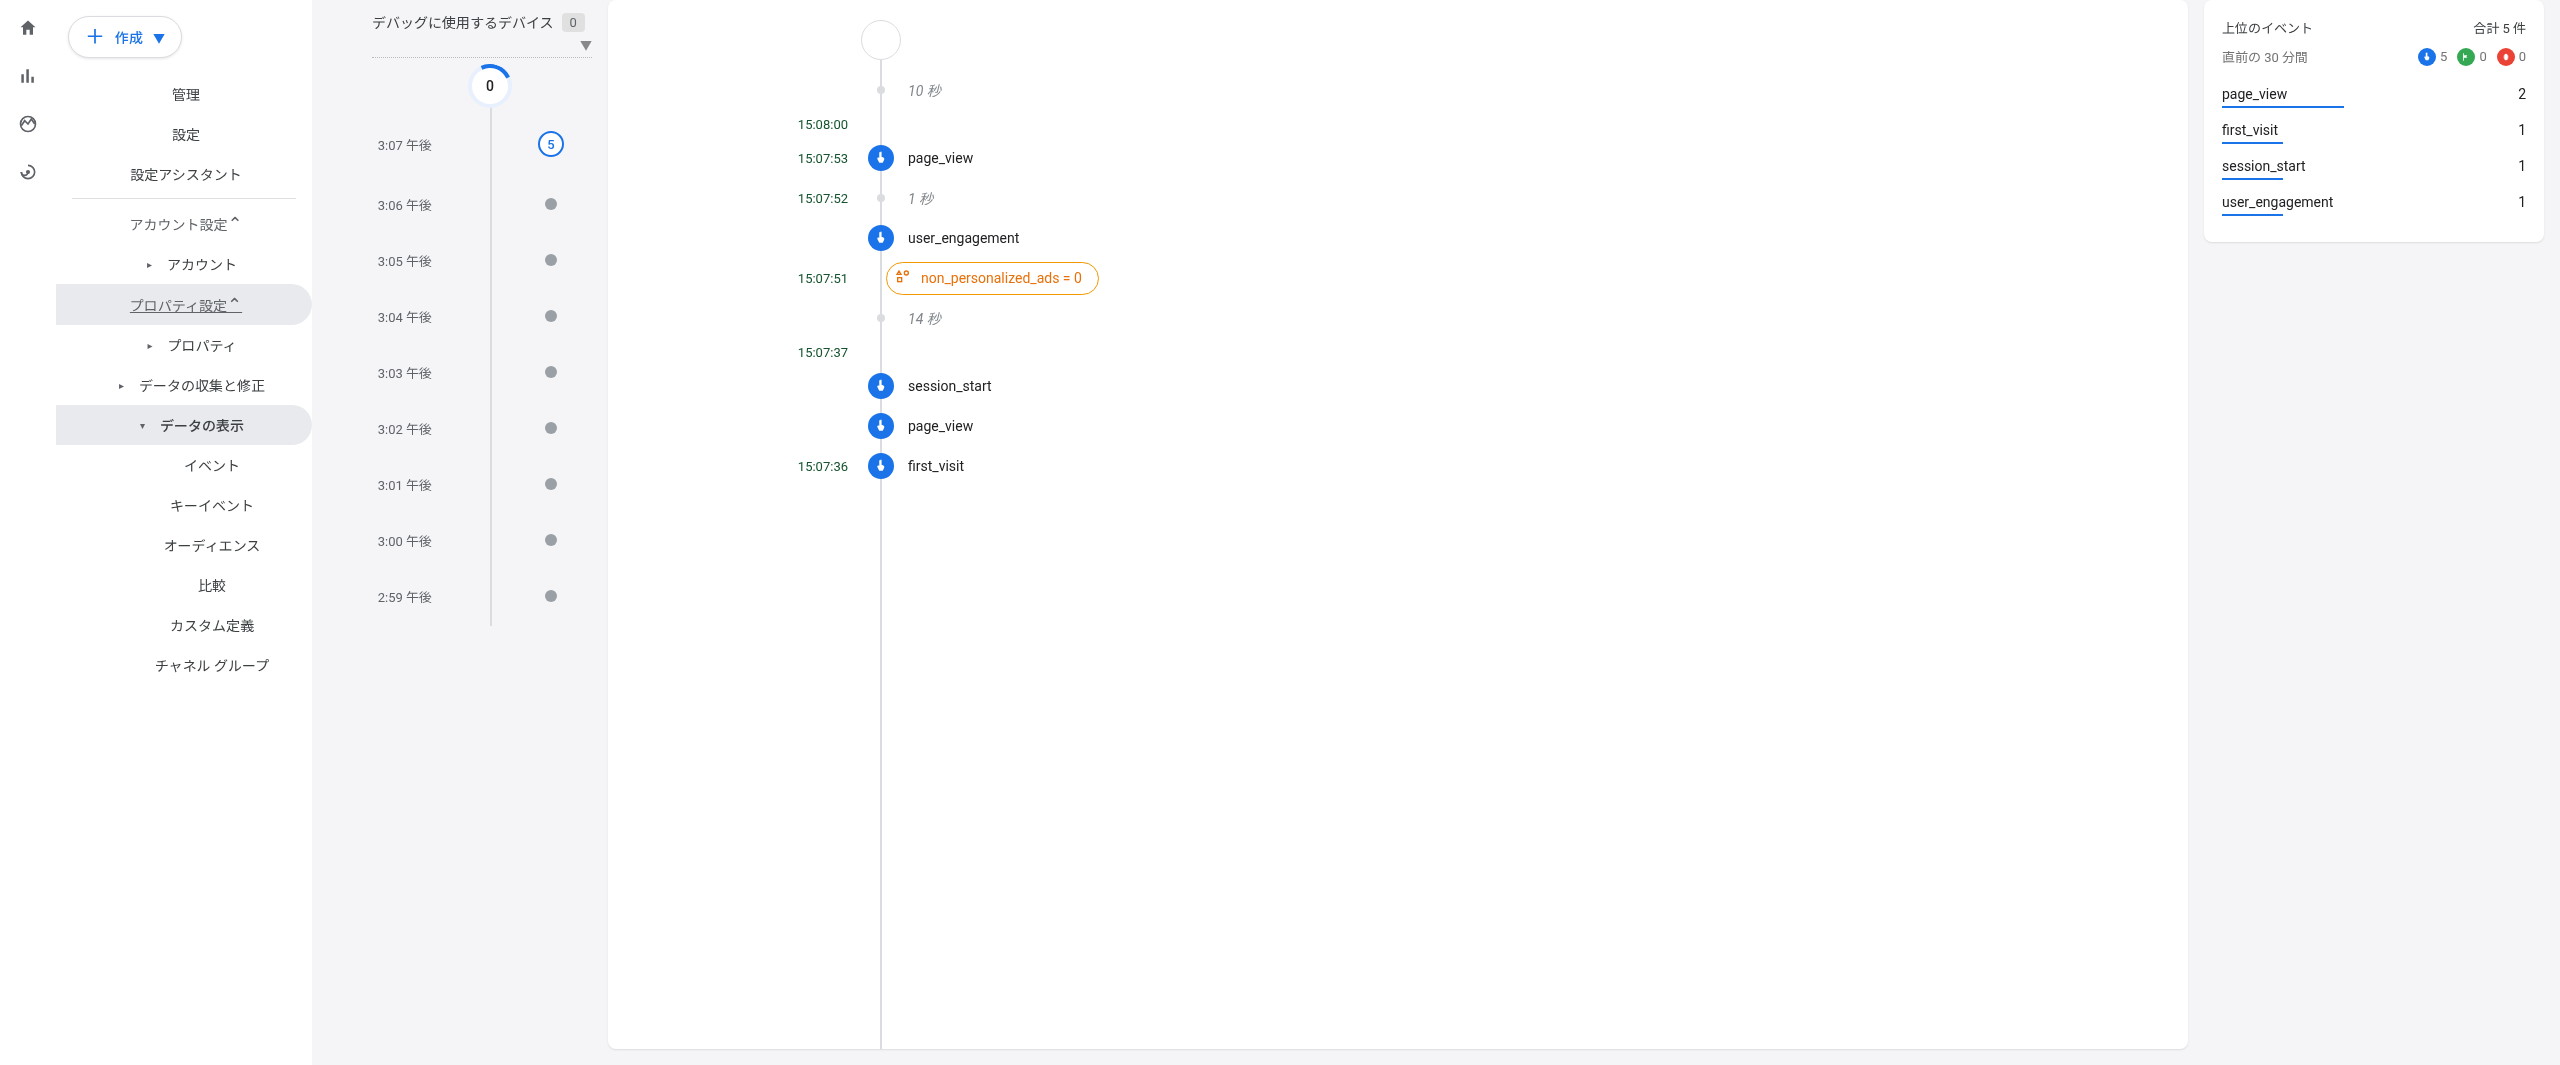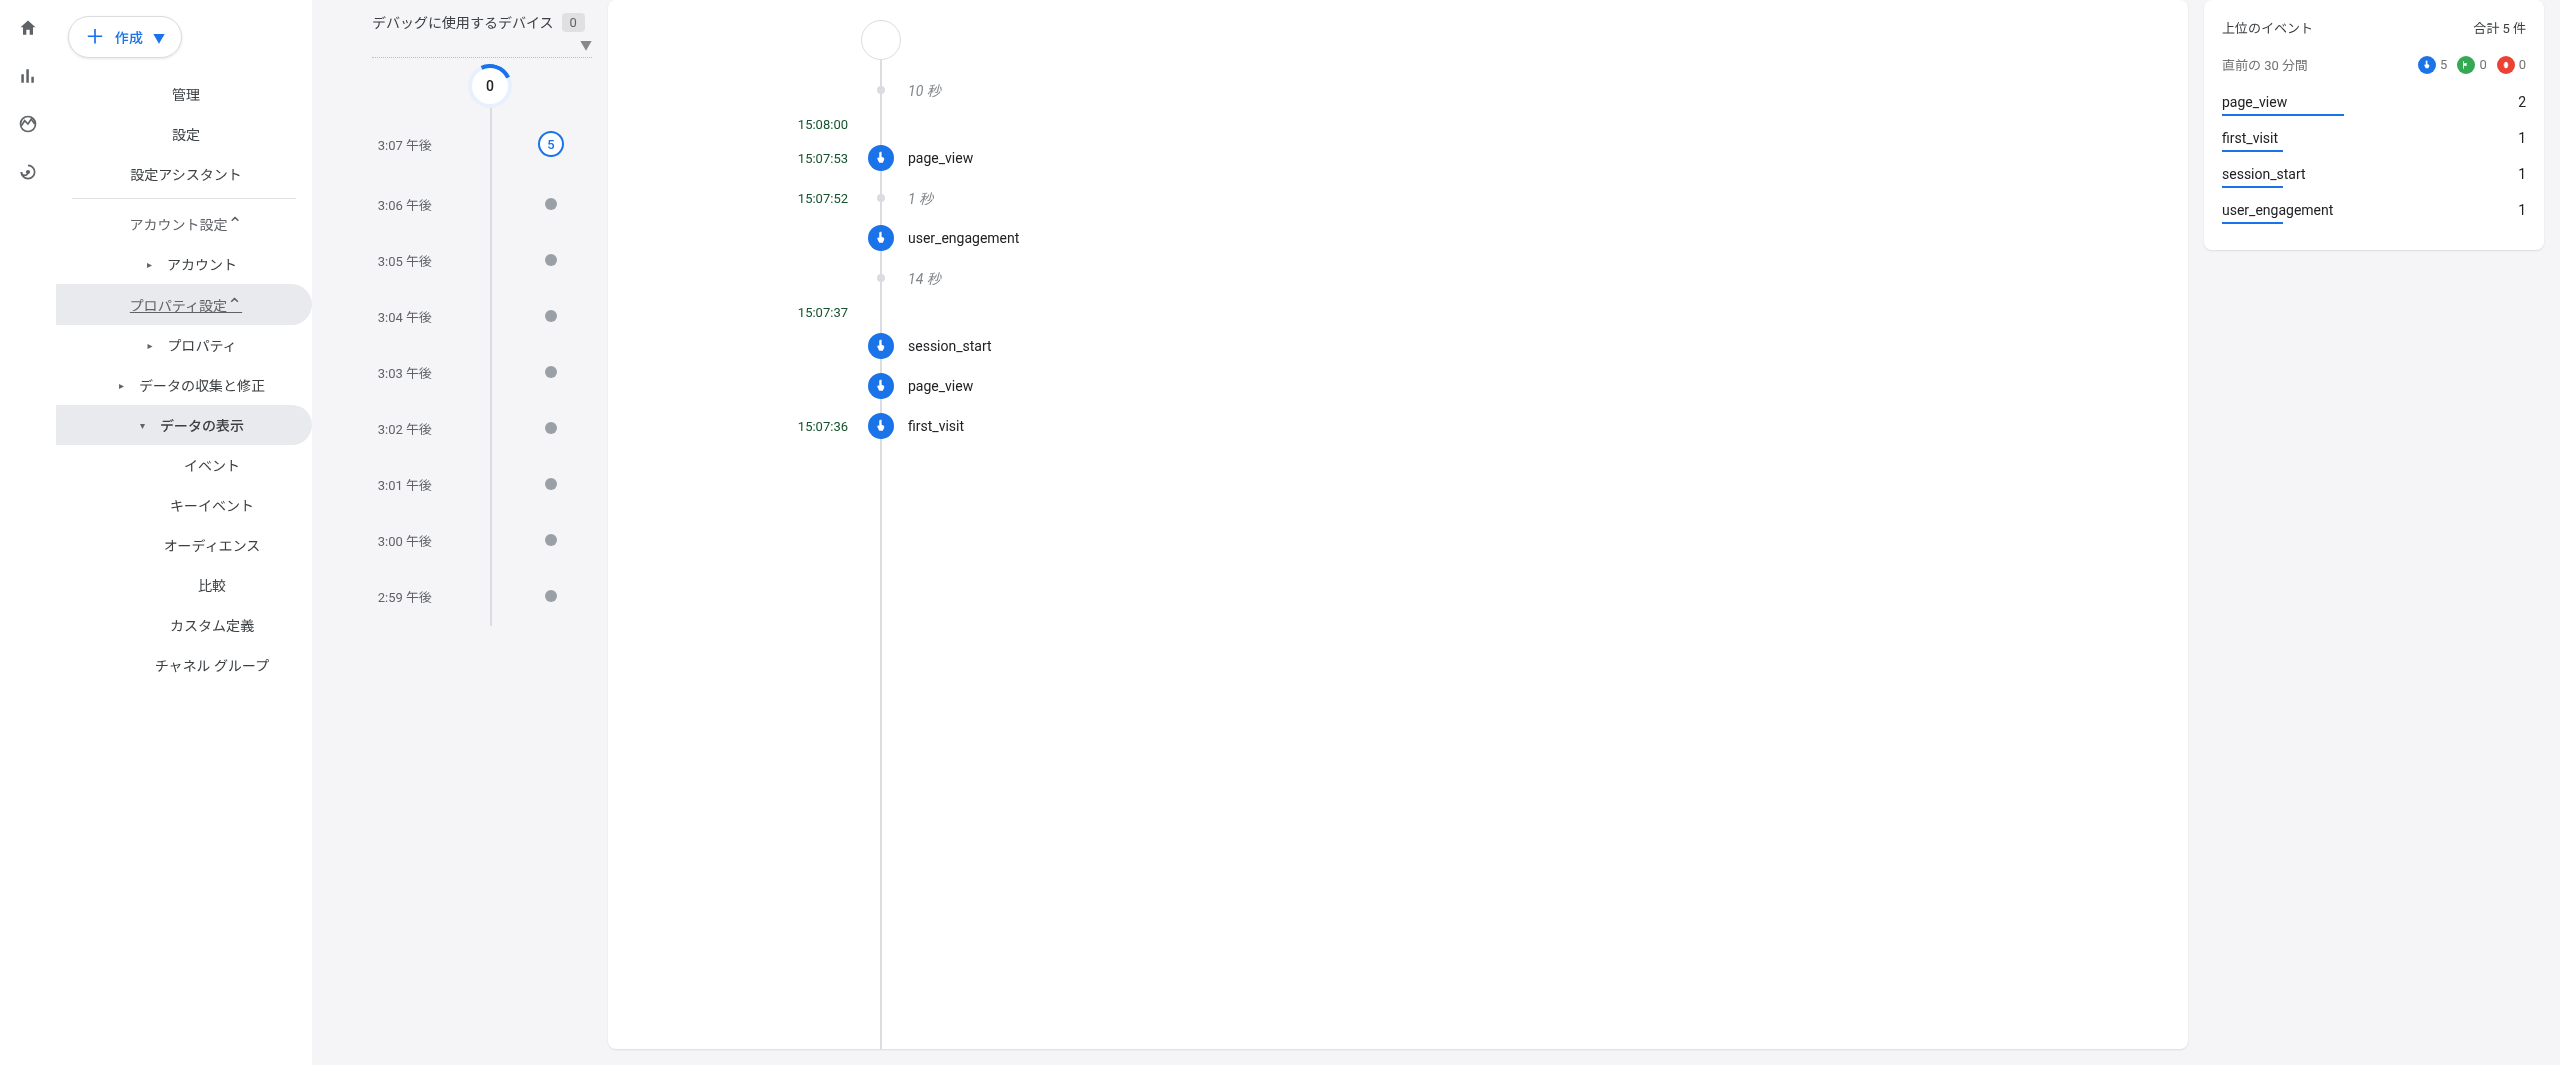--- a/index.html
+++ b/index.html
@@ -55,21 +55,21 @@
 .stream-gap { font-style: italic; color: #80868b; font-size: 14px; }
 .stream-gap-dot { position: absolute; left: 9px; width: 8px; height: 8px; border-radius: 50%; background: #dadce0; }
 .stream-event-icon { position: absolute; left: 0; width: 26px; height: 26px; border-radius: 50%; background: #1a73e8; display: flex; align-items: center; justify-content: center; }
 .stream-event-icon svg { fill: #fff; }
 .stream-event-name { font-size: 14px; }
 .stream-pill { border: 1px solid #f29900; border-radius: 18px; padding: 6px 16px 6px 8px; color: #e8710a; display: inline-flex; align-items: center; gap: 10px; font-size: 14px; margin-left: -22px; background: #fff; position: relative; z-index: 2; }
 .pill-icon { color: #e8710a; }
 
 
 .topevents-card { width: 340px; background: #fff; border-radius: 8px; box-shadow: 0 1px 2px rgba(0,0,0,0.1); padding: 18px 18px; align-self: flex-start; }
-.te-row1 { display: flex; justify-content: space-between; font-size: 13px; color: #3c4043; margin-bottom: 18px; }
+.te-row1 { display: flex; justify-content: space-between; font-size: 13px; color: #3c4043; margin-bottom: 10px; }
 .te-row2 { display: flex; justify-content: space-between; align-items: center; font-size: 13px; color: #737373; margin-bottom: 14px; }
 .te-legend { display: flex; gap: 10px; align-items: center; }
 .legend-item { display: flex; align-items: center; gap: 4px; }
 .legend-dot { width: 18px; height: 18px; border-radius: 50%; display: flex; align-items: center; justify-content: center; }
 .legend-dot.blue { background: #1a73e8; }
 .legend-dot.green { background: #34a853; }
 .legend-dot.orange { background: #ea4335; }
 .te-item { display: flex; justify-content: space-between; font-size: 14px; padding: 6px 0 4px 0; }
 .te-bar { height: 2px; background: #1a73e8; margin-bottom: 8px; }
 
@@ -262,20 +262,31 @@
             </div>
             <div class="stream-row">
               <div class="stream-event-icon">
                 <svg width="14" height="14" viewBox="0 0 24 24">
                   <path fill="#fff" d="M11 2a1 1 0 0 1 2 0v8l3 1c2 1 2 3 1 5l-2 4H9l-3-6c-1-2 0-3 2-3l1 .5V2z"></path>
                 </svg>
               </div>
               <span class="stream-event-name">user_engagement</span>
             </div>
             <div class="stream-row">
+              <div class="stream-time">15:07:51</div>
+              <div class="stream-pill">
+                <span class="pill-icon"><svg width="16" height="16" viewBox="0 0 24 24" fill="none" stroke="currentColor" stroke-width="2">
+                    <path d="M6 3l3 5H3z"></path>
+                    <circle cx="17" cy="6" r="3"></circle>
+                    <rect x="4" y="13" width="6" height="6"></rect>
+                  </svg></span>
+                <span>non_personalized_ads = 0</span>
+              </div>
+            </div>
+            <div class="stream-row">
               <div class="stream-gap-dot"></div>
               <span class="stream-gap">14 秒</span>
             </div>
             <div class="stream-row" style="min-height: 28px;">
               <div class="stream-time">15:07:37</div>
             </div>
             <div class="stream-row">
               <div class="stream-event-icon">
                 <svg width="14" height="14" viewBox="0 0 24 24">
                   <path fill="#fff" d="M11 2a1 1 0 0 1 2 0v8l3 1c2 1 2 3 1 5l-2 4H9l-3-6c-1-2 0-3 2-3l1 .5V2z"></path>

